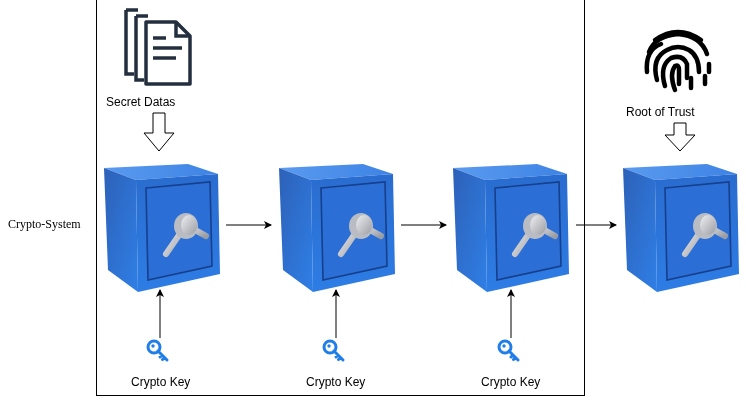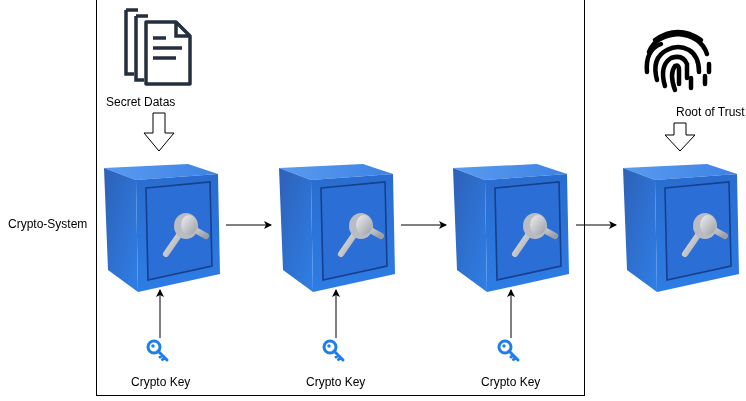--- a/index.html
+++ b/index.html
@@ -51,21 +51,21 @@
     <symbol id="key" viewBox="0 0 24 24">
       <circle cx="8" cy="8" r="6" fill="none" stroke="#1f7ee8" stroke-width="3"></circle>
       <circle cx="7" cy="7" r="1.7" fill="#1f7ee8"></circle>
       <path d="M12 12 L21 21 M16 16 L14 18 M18.5 18.5 L16.5 20.5" stroke="#1f7ee8" stroke-width="3" stroke-linecap="round" fill="none"></path>
     </symbol>
   </defs>
 </svg>
 
 <div class="abs container-box"></div>
 
-<div class="abs label" style="left:8px; top:217px;">Crypto-System</div>
+<div class="abs label" style="left:8px; top:217px;font-family:Liberation Serif, serif;">Crypto-System</div>
 
 <div class="abs" style="left:122px; top:8px;">
   <svg width="70" height="78" viewBox="0 0 70 78">
     <path d="M4 2 H16 M4 2 V66 H12" fill="none" stroke="#232f3e" stroke-width="3.5"></path>
     <path d="M14 8 H26 M14 8 V72 H22" fill="none" stroke="#232f3e" stroke-width="3.5"></path>
     <path d="M24 14 H54 L68 28 V76 H24 Z" fill="#fff" stroke="#232f3e" stroke-width="3.5" stroke-linejoin="round"></path>
     <path d="M54 14 V28 H68" fill="none" stroke="#232f3e" stroke-width="3.5"></path>
     <line x1="31" y1="30" x2="44" y2="30" stroke="#232f3e" stroke-width="3.5"></line>
     <line x1="31" y1="40" x2="60" y2="40" stroke="#232f3e" stroke-width="3.5"></line>
     <line x1="31" y1="50" x2="54" y2="50" stroke="#232f3e" stroke-width="3.5"></line>
@@ -85,21 +85,21 @@
     <path d="M6 24 Q12 8 35 6 Q58 8 64 26"></path>
     <path d="M4 44 Q2 22 18 16"></path>
     <path d="M14 52 Q8 30 24 22 Q35 16 46 22 Q56 28 56 44"></path>
     <path d="M66 36 V44"></path>
     <path d="M22 58 Q16 38 28 30 Q40 26 44 36 V50"></path>
     <path d="M32 62 Q26 46 32 38 Q36 36 36 42 V56"></path>
     <path d="M48 50 V60"></path>
     <path d="M62 48 V56"></path>
   </svg>
 </div>
-<div class="abs label" style="left:676px; top:105px;">Root of Trust</div>
+<div class="abs label" style="left:626px; top:105px;">Root of Trust</div>
 <div class="abs" style="left:664px; top:123px;">
   <svg width="32" height="30">
       <polygon points="10,0 22,0 22,12 31,12 16,28 1,12 10,12" fill="#fff" stroke="#000" stroke-width="1"></polygon>
     </svg>
 </div>
 
 <div class="abs" style="left:100px; top:162px;"><svg width="130" height="130">
       <use href="#safe"></use>
     </svg></div>
 <div class="abs" style="left:275px; top:162px;"><svg width="130" height="130">

